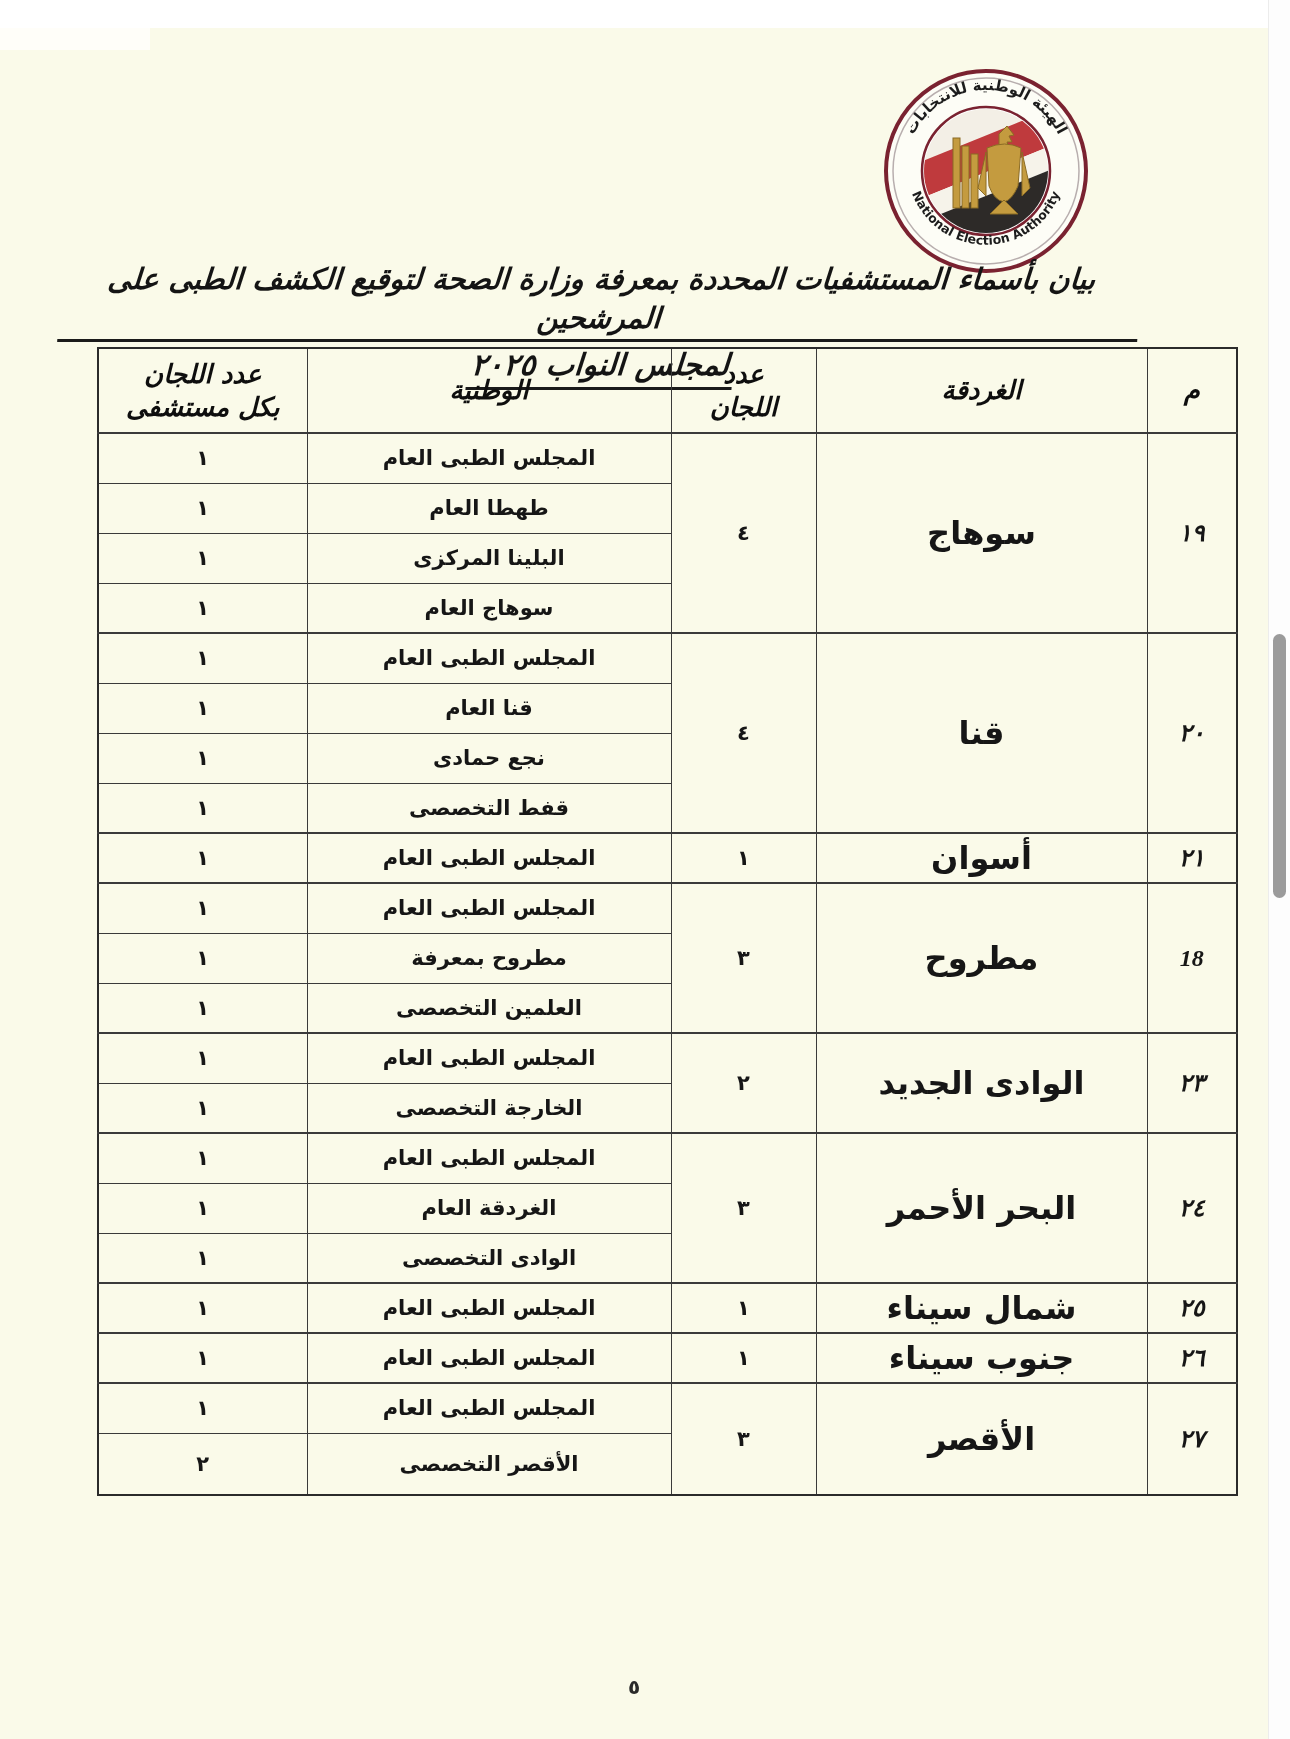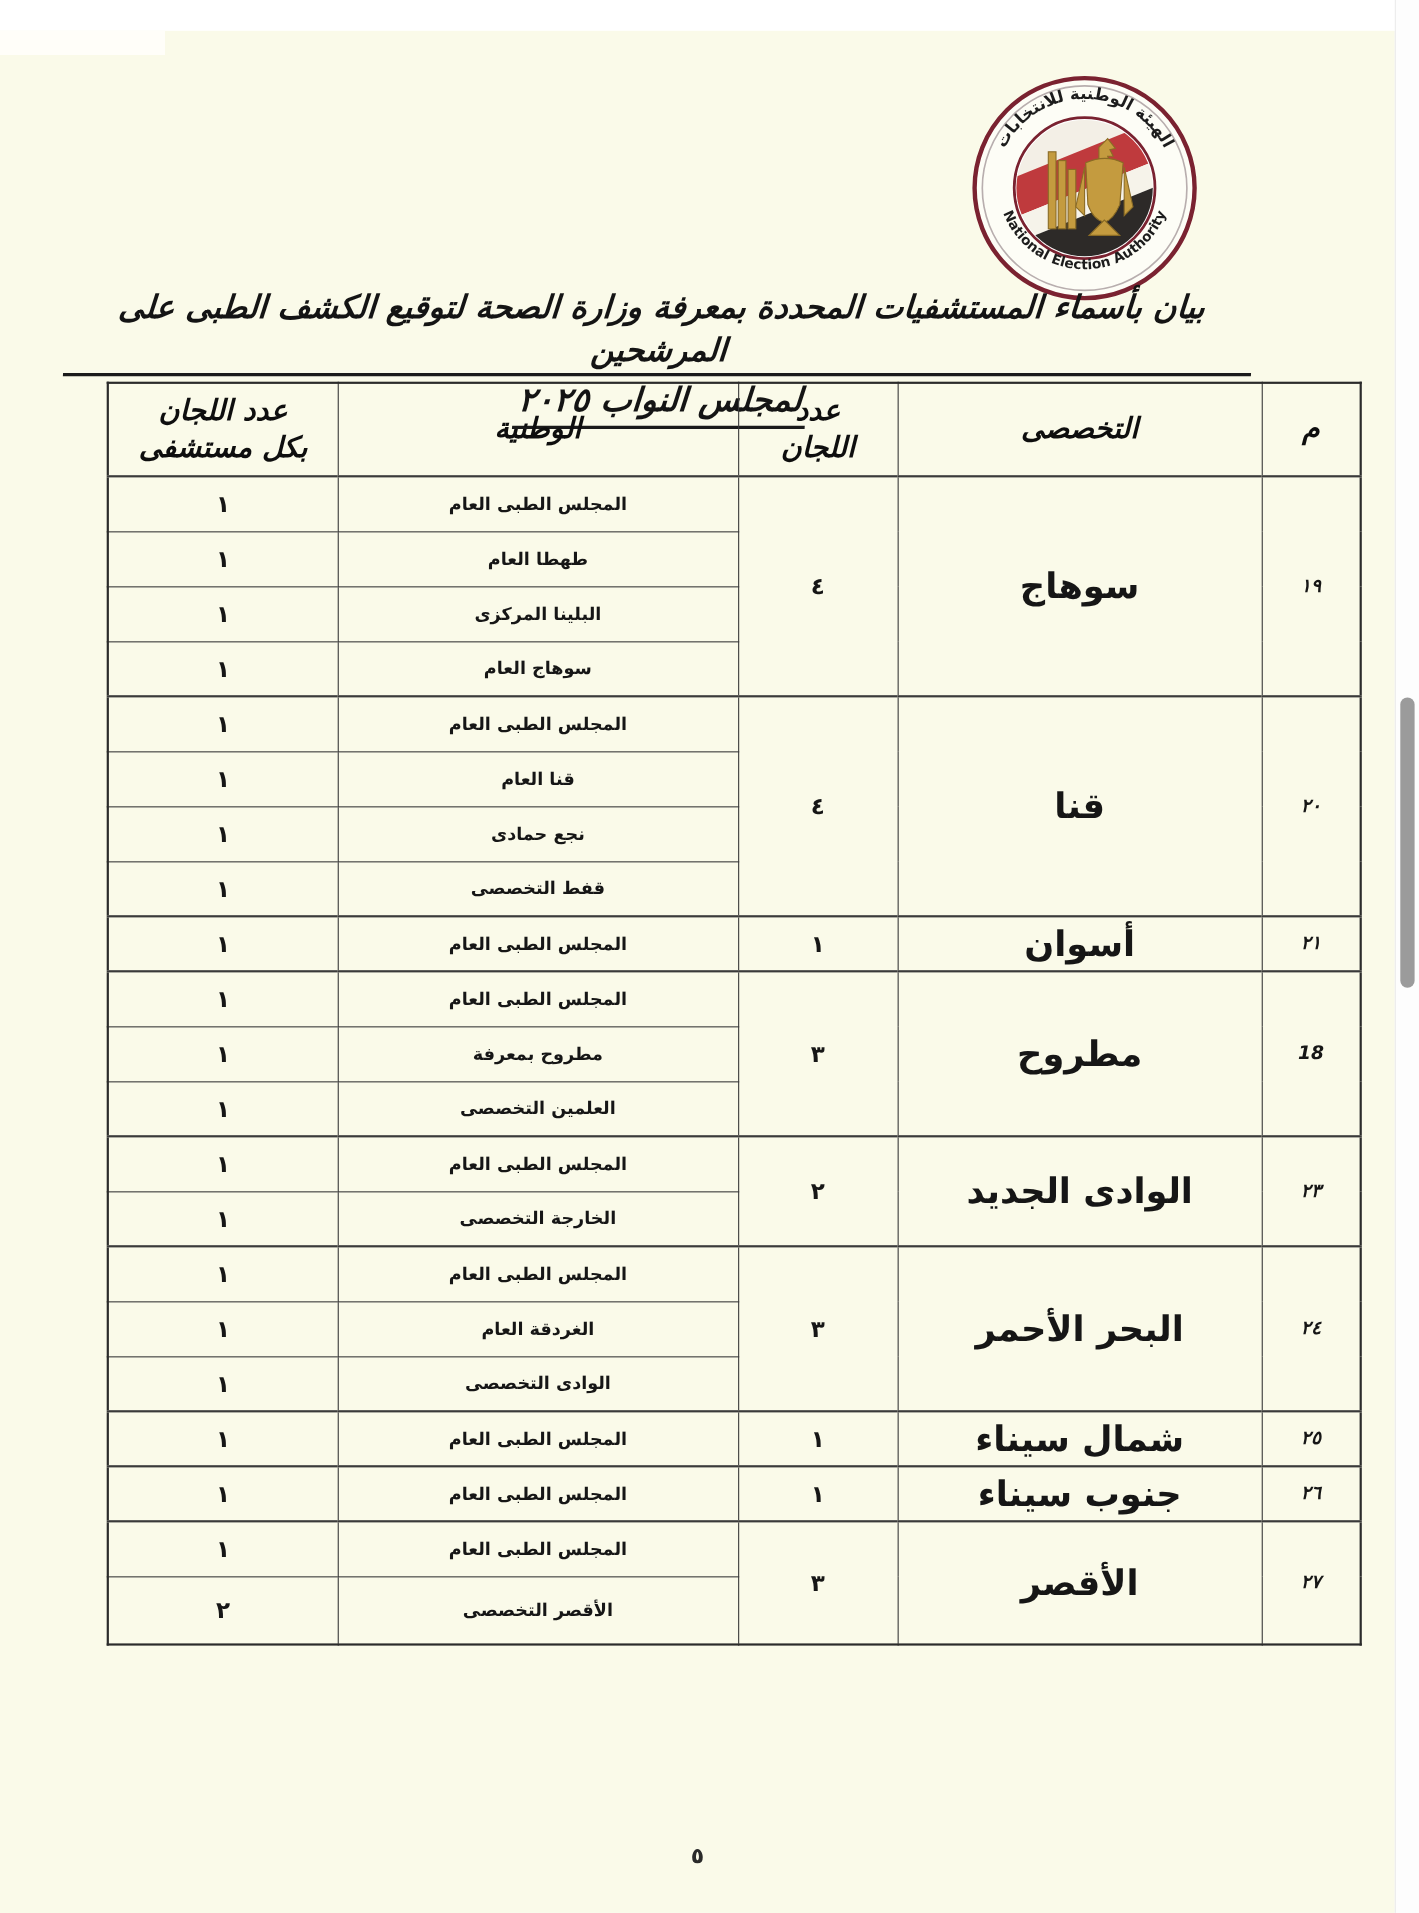--- a/index.html
+++ b/index.html
@@ -40,24 +40,24 @@
     padding:0 20px; color:#0e0e0e;
   }
   td {
     height:50px; font-weight:bold; font-size:23px;
     text-align:center; vertical-align:middle; color:#161616;
     overflow:hidden;
   }
   tr.group-start td { border-top-width:2.3px; }
   thead tr th { border-bottom-width:2.3px; }
   tbody tr:last-child { height:62px; }
-  td.col-serial { font-size:17px; font-style:italic; }
+  td.col-serial { font-size:24px; font-style:italic;font-family:Liberation Serif, serif; }
   td.col-committees, td.col-count { font-size:21px; }
   td.col-directorate { font-size:32px; }
-  td.col-hospital { font-size:16px; }
+  td.col-hospital { font-size:21px; }
 
   
   .page-number {
     position:absolute; left:0; top:1647px; width:1268px; text-align:center;
     font-size:20px; font-weight:bold; color:#2a2a2a;
   }
 
   
   .scrollbar-track {
     position:absolute; right:0; top:0; width:22px; height:1739px;
@@ -126,21 +126,21 @@
       <colgroup>
         <col style="width:90px">
           <col style="width:331px">
           <col style="width:145px">
         <col style="width:364px">
           <col style="width:209px">
       </colgroup>
       <thead>
         <tr>
           <th>م</th>
-          <th>التخصصى</th>
+          <th>الغردقة</th>
           <th>عدد اللجان</th>
           <th>الوطنية</th>
           <th>عدد اللجان بكل مستشفى</th>
         </tr>
       </thead>
       <tbody id="tbody">
           <tr class="group-start">
             <td rowspan="4" class="col-serial">١٩</td>
             <td rowspan="4" class="col-directorate">سوهاج</td>
             <td rowspan="4" class="col-committees">٤</td>

